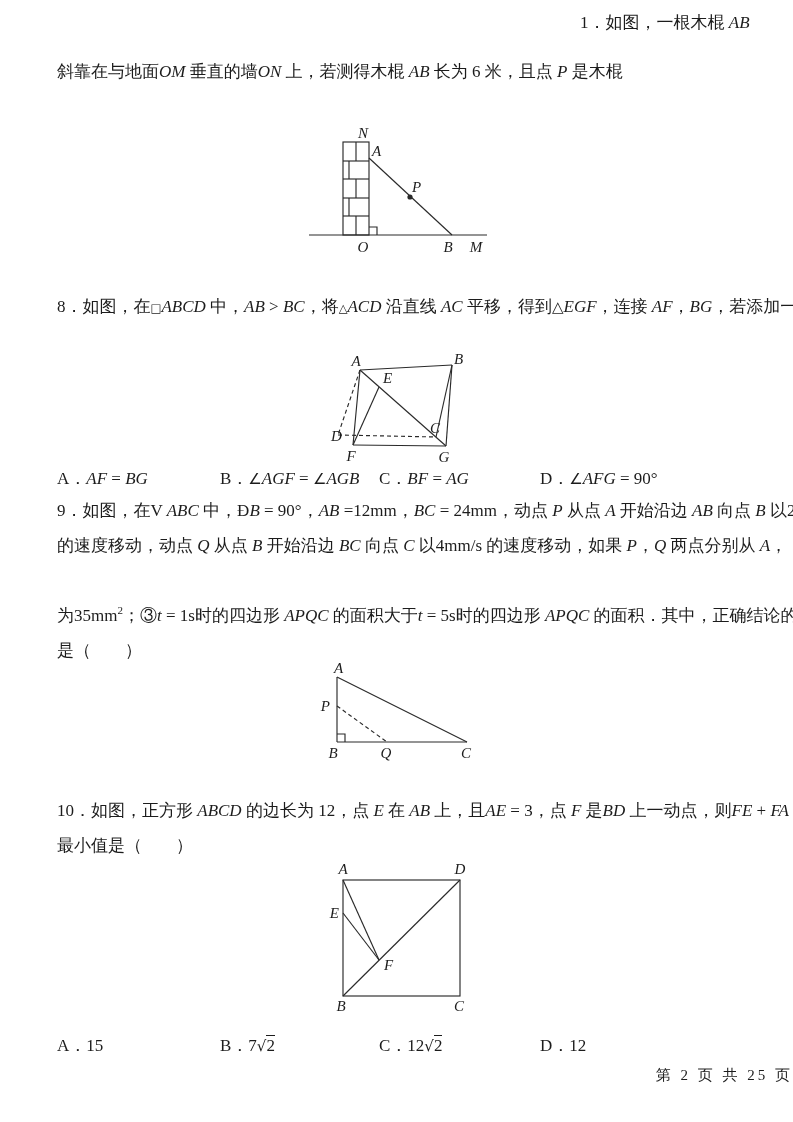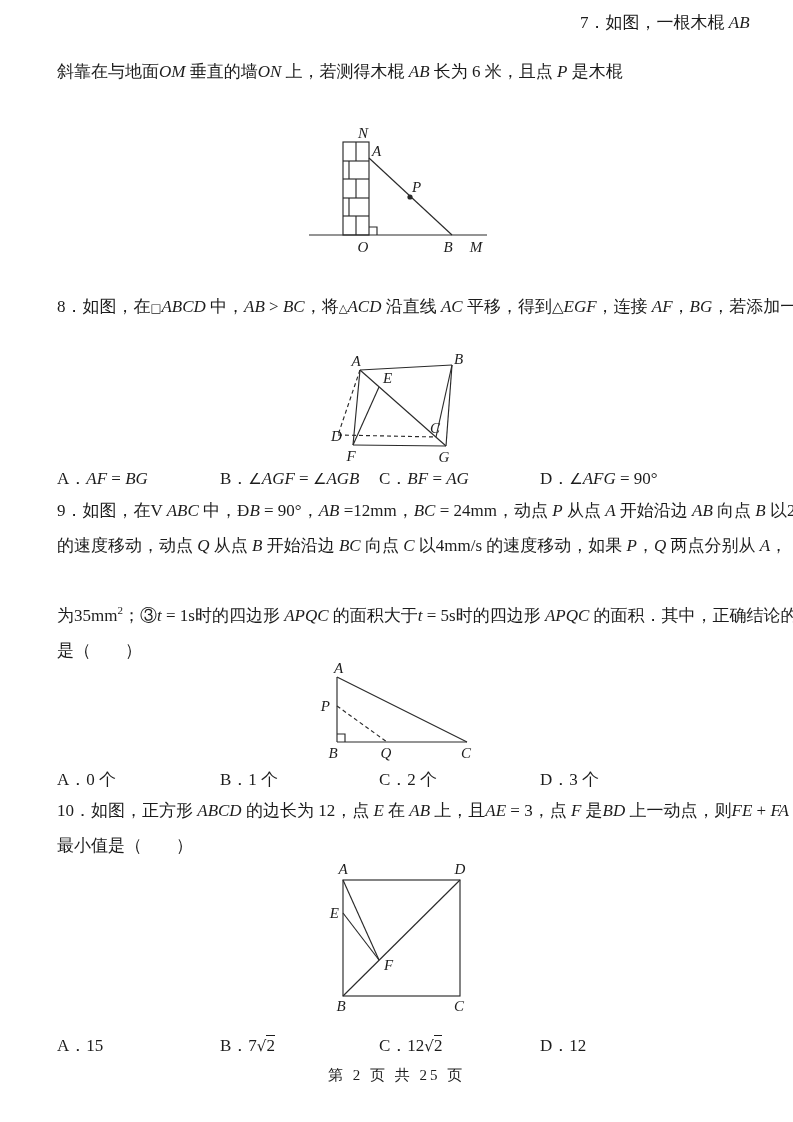--- a/index.html
+++ b/index.html
@@ -12,28 +12,28 @@
   .i{font-style:italic;text-align:center;}
   .sym{font-family:"DejaVu Sans", sans-serif;font-size:15px;}
   .symsmall{font-family:"DejaVu Sans", sans-serif;font-size:11.5px;}
   .sup{vertical-align:super;font-size:11px;line-height:0;}
   .radsign{font-family:"DejaVu Sans", sans-serif;font-size:15px;}
   .radbar{border-top:1px solid #1c1c1c;}
   .fig{position:absolute;}
   .fig line,.fig rect,.fig path,.fig polyline{stroke:#2a2a2a;stroke-width:1.15;fill:none;}
   .fig .dash{stroke-dasharray:4 3;}
   .figlbl{font:italic 15px "Liberation Serif", serif;fill:#1c1c1c;}
-  .footer{position:absolute;left:0;width:100%;text-align:center;font-size:15px;letter-spacing:3px;}
+  .footer{position:absolute;left:0;width:100%;text-align:right;font-size:15px;letter-spacing:3px;}
 </style>
 </head>
 <body>
 
 <div class="page">
 
-  <div class="line" style="top:12px;left:580px"><span>7．如图，一根木棍 </span><span class="i">AB</span></div>
+  <div class="line" style="top:12px;left:580px"><span>1．如图，一根木棍 </span><span class="i">AB</span></div>
   <div class="line" style="top:61px;left:57px"><span>斜靠在与地面</span><span class="i">OM</span><span> 垂直的墙</span><span class="i">ON</span><span> 上，若测得木棍 </span><span class="i">AB</span><span> 长为 6 米，且点 </span><span class="i">P</span><span> 是木棍</span></div>
 
   <svg class="fig" style="top:122px;left:300px" width="200" height="135" viewBox="0 0 200 135">
     <g>
       <line x1="9" y1="113" x2="187" y2="113"></line>
       <rect x="43" y="20" width="26" height="93"></rect>
       <line x1="43" y1="39" x2="69" y2="39"></line>
       <line x1="43" y1="57" x2="69" y2="57"></line>
       <line x1="43" y1="76" x2="69" y2="76"></line>
       <line x1="43" y1="94" x2="69" y2="94"></line>
@@ -98,26 +98,20 @@
       <line class="dash" x1="29" y1="48" x2="79" y2="84"></line>
       <path d="M29,76 h8 v8"></path>
     </g>
     <text class="figlbl" x="26" y="15">A</text>
     <text class="figlbl" x="22" y="53" text-anchor="end">P</text>
     <text class="figlbl" x="25" y="100" text-anchor="middle">B</text>
     <text class="figlbl" x="78" y="100" text-anchor="middle">Q</text>
     <text class="figlbl" x="158" y="100" text-anchor="middle">C</text>
   </svg>
 
-  <div class="optrow" style="top:768px">
-    <span class="opt" style="left:57px"><span>A．0 个</span></span>
-    <span class="opt" style="left:220px"><span>B．1 个</span></span>
-    <span class="opt" style="left:379px"><span>C．2 个</span></span>
-    <span class="opt" style="left:540px"><span>D．3 个</span></span>
-  </div>
 
   <div class="line" style="top:800px;left:57px"><span>10．如图，正方形 </span><span class="i">ABCD</span><span> 的边长为 12，点 </span><span class="i">E</span><span> 在 </span><span class="i">AB</span><span> 上，且</span><span class="i">AE</span><span> = 3，点 </span><span class="i">F</span><span> 是</span><span class="i">BD</span><span> 上一动点，则</span><span class="i">FE</span><span> + </span><span class="i">FA</span><span> 的</span></div>
   <div class="line" style="top:835px;left:57px"><span>最小值是（　　）</span></div>
 
   <svg class="fig" style="top:857px;left:318px" width="165" height="160" viewBox="0 0 165 160">
     <g>
       <rect x="25" y="23" width="117" height="116"></rect>
       <line x1="25" y1="139" x2="142" y2="23"></line>
       <line x1="25" y1="23" x2="61" y2="103"></line>
       <line x1="25" y1="56" x2="61" y2="103"></line>

